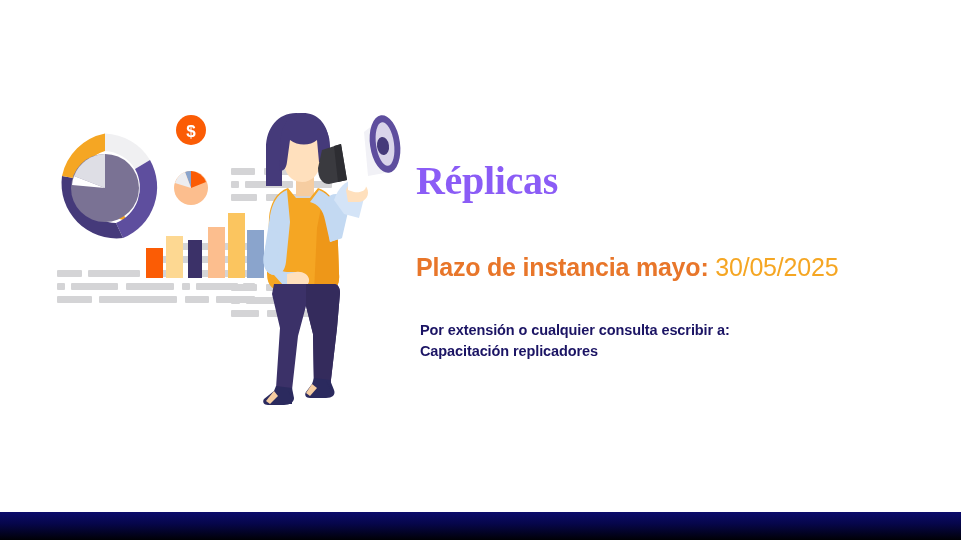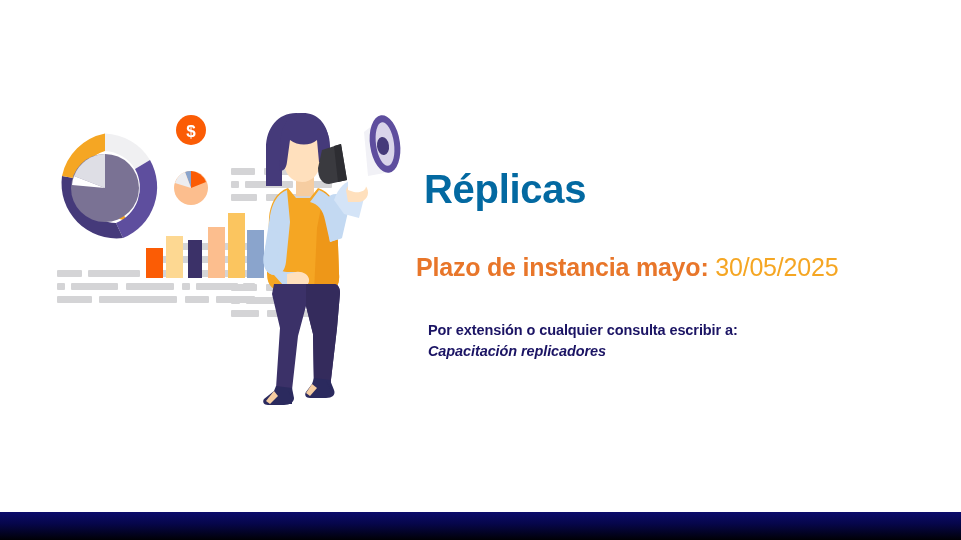--- a/index.html
+++ b/index.html
@@ -34,64 +34,63 @@
   }
 
   
   .text-block {
     position: absolute;
     left: 416px;
     top: 160px;
     width: 520px;
   }
   .slide-title {
-    font-family: Liberation Sans, sans-serif;
+    font-family: Liberation Serif, serif;
     font-size: 40px;
     font-weight: bold;
-    color: #0369a1;
+    color: #8b5cf6;
     letter-spacing: -0.3px;
     line-height: 1.05;
-    margin: 8px;
+    margin: 0;
     white-space: nowrap;
   }
   .deadline-line {
     margin: 0;
     position: absolute;
     top: 93px;
     left: 0;
     font-size: 25px;
     font-weight: bold;
     color: #e8762a;
     letter-spacing: -0.2px;
     white-space: nowrap;
   }
   .deadline-date {
     color: #f5a623;
     font-weight: normal;
   }
   .note-block {
     position: absolute;
     top: 160px;
-    left: 12px;
+    left: 4px;
     width: 470px;
   }
   .note-line {
     margin: 0;
     font-size: 14.5px;
     font-weight: bold;
     color: #1b1464;
     line-height: 1.45;
     letter-spacing: -0.1px;
     white-space: nowrap;
   }
   .note-link {
     margin: 0;
     font-size: 14.5px;
     font-weight: bold;
-    font-style: italic;
     color: #1b1464;
     line-height: 1.45;
     letter-spacing: -0.1px;
     white-space: nowrap;
     cursor: pointer;
   }
 
   
   .bottom-bar {
     position: absolute;

